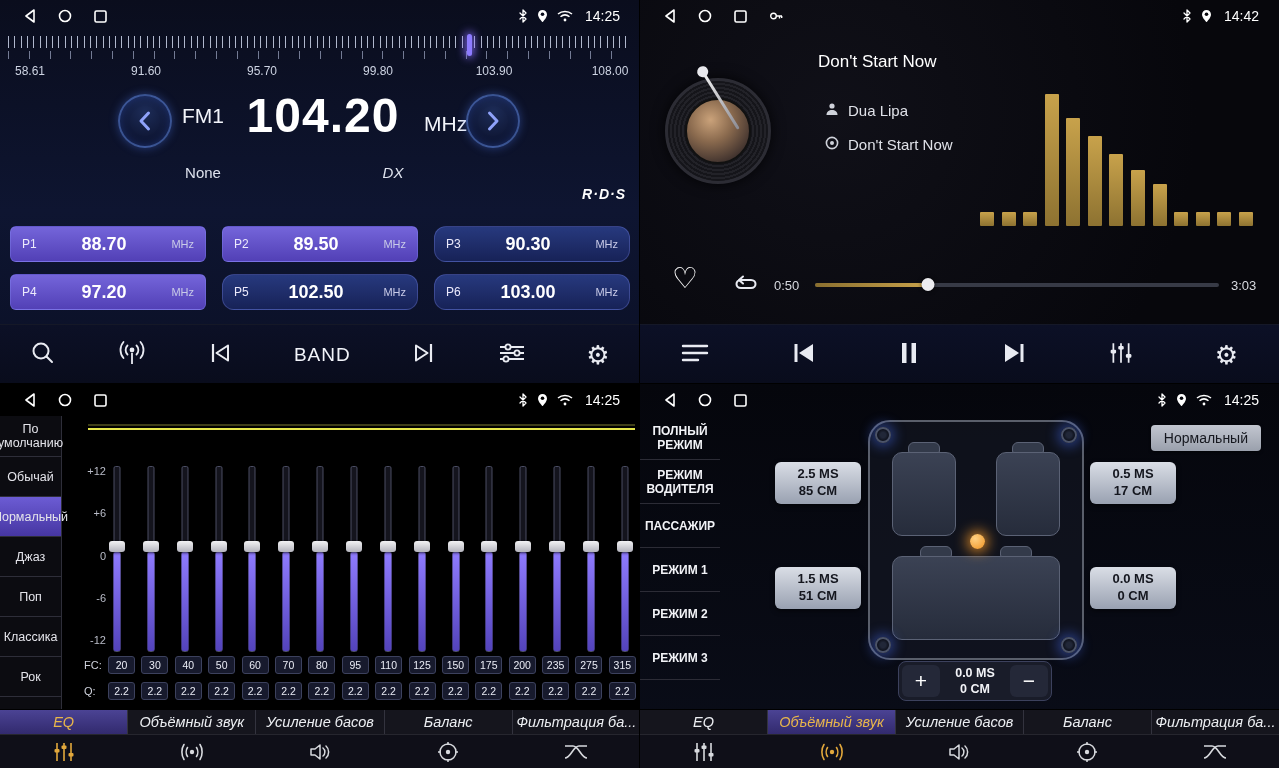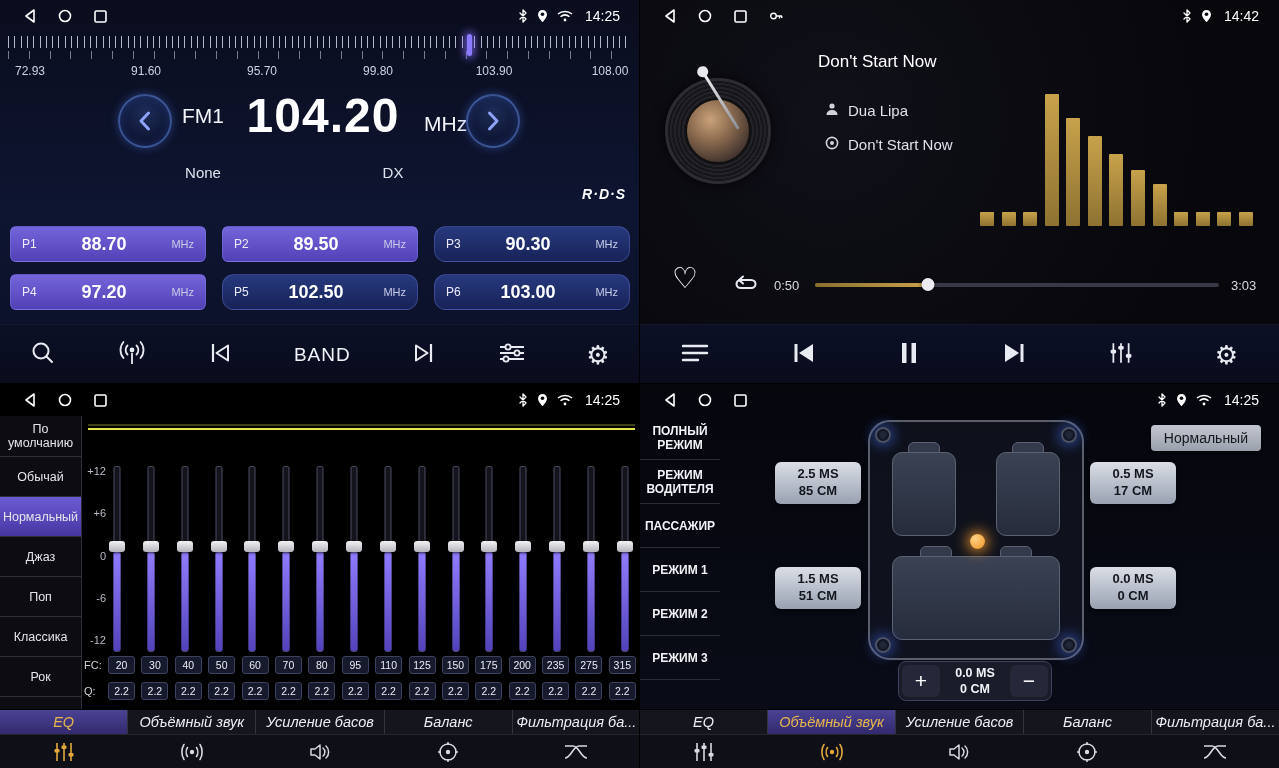--- a/index.html
+++ b/index.html
@@ -30,21 +30,21 @@
   .round-btn { position:absolute; width:54px; height:54px; border-radius:50%;
      background:radial-gradient(circle at 50% 32%, #1d2c58, #0d1430 72%);
      border:2px solid rgba(95,135,225,.55); box-shadow:0 0 10px rgba(70,110,220,.45), inset 0 0 8px rgba(60,100,220,.35);
      display:flex; align-items:center; justify-content:center; }
   #tune-down { left:118px; top:94px; }
   #tune-up   { left:466px; top:94px; }
   .band-name { position:absolute; left:182px; top:104px; font-size:21px; color:#f2f4fa; }
   .freq-big  { position:absolute; left:228px; top:88px; width:190px; text-align:center; font-size:48px; font-weight:bold; letter-spacing:1px; color:#fff; }
   .freq-unit { position:absolute; left:424px; top:112px; font-size:21px; color:#f2f4fa; }
   .pty-label { position:absolute; left:168px; top:164px; width:70px; text-align:center; font-size:15px; color:#dfe3ee; }
-  .dx-label  { position:absolute; left:368px; top:164px; width:50px; text-align:center; font-size:15px; color:#dfe3ee; }
+  .dx-label  { position:absolute; left:368px; top:164px; width:50px; text-align:center; font-size:15px; color:#dfe3ee;font-style:italic; }
   .rds-badge { position:absolute; right:14px; top:186px; font-size:14px; font-weight:bold; font-style:italic; letter-spacing:1px; color:#fff; }
   .presets { position:absolute; left:10px; right:10px; top:226px; display:grid; grid-template-columns:repeat(3,1fr); gap:12px 16px; }
   .preset { height:36px; border-radius:6px; display:flex; align-items:center; padding:0 11px; gap:6px; border:1px solid rgba(140,150,255,.28); }
   .preset.purple { background:linear-gradient(180deg,#7465da,#5240b6); }
   .preset.dark   { background:linear-gradient(180deg,#27397e,#172257);border-radius:12px; }
   .p-id   { font-size:12px; color:#eceafc; }
   .p-freq { flex:1; text-align:center; font-size:18px; font-weight:bold; color:#fff; }
   .p-unit { font-size:11px; color:#c9cbe8; }
   .media-toolbar { position:absolute; left:0; right:0; bottom:0; height:60px; display:flex; align-items:center; justify-content:space-around;
      background:linear-gradient(180deg,#0c1026,#090c1c); border-top:1px solid rgba(255,255,255,.05); color:#e9ebf2; }
@@ -70,21 +70,21 @@
   .heart-btn { position:absolute; left:32px; top:264px; font-size:29px; color:#fff; line-height:1; }
   .repeat-btn { position:absolute; left:92px; top:272px; color:#e9ebf2; }
   .time-elapsed { position:absolute; left:134px; top:278px; font-size:13px; color:#d8dae0; }
   .time-total   { position:absolute; left:591px; top:278px; font-size:13px; color:#d8dae0; }
   .progress { position:absolute; left:175px; top:283px; width:404px; height:4px; border-radius:2px; background:#373a46; }
   .prog-fill { height:100%; border-radius:2px; background:linear-gradient(90deg,#8a6f2f,#c8a24b); }
   .prog-knob { position:absolute; top:-5px; width:13px; height:13px; border-radius:50%; background:#ececf0; transform:translateX(-50%); box-shadow:0 0 4px rgba(0,0,0,.7); }
 
   
   #eq { background:#000; }
-  .eq-sidebar { position:absolute; left:0; top:32px; bottom:0; width:82px; background:#0c0c11; border-right:1px solid #2e2e39; }
+  .eq-sidebar { position:absolute; left:0; top:32px; bottom:0; width:62px; background:#0c0c11; border-right:1px solid #2e2e39; }
   .eq-preset { min-height:40px; display:flex; align-items:center; justify-content:center; text-align:center;
      padding:6px 3px; font-size:12.5px; color:#e4e4ea; border-bottom:1px solid #2e2e39; }
   .eq-preset.active { background:linear-gradient(180deg,#6c5cd4,#4636a2); }
   .eq-curve { position:absolute; left:88px; right:5px; top:44px; height:2px; background:#e6e64c; box-shadow:0 -4px 0 0 rgba(210,210,80,.3); }
   .axis-labels { position:absolute; left:82px; top:82px; width:24px; height:180px; display:flex; flex-direction:column; justify-content:space-between; align-items:flex-end; }
   .axis-label { font-size:11px; color:#b9bcc8; line-height:1; }
   .eq-bands { position:absolute; left:108px; right:6px; top:82px; height:186px; display:flex; justify-content:space-between; }
   .eq-band { position:relative; width:18px; height:100%; }
   .eq-track { position:absolute; left:50%; transform:translateX(-50%); top:0; bottom:0; width:7px;
      background:#14141d; border:1px solid #4a4d63; border-radius:2px; }
@@ -192,21 +192,21 @@
       </div>
     </div>
 
     <div class="ruler">
       <div class="ticks-a"></div>
       <div class="ticks-b"></div>
       <div class="freq-pointer"></div>
     </div>
     <div class="scale-labels">
 
-    <span class="scale-label">72.93</span>
+    <span class="scale-label">58.61</span>
         <span class="scale-label">91.60</span>
         <span class="scale-label">95.70</span>
         <span class="scale-label">99.80</span>
         <span class="scale-label">103.90</span>
         <span class="scale-label">108.00</span>
       </div>
 
     <button class="round-btn" id="tune-down">
       <svg width="20" height="24" viewBox="0 0 20 24">
           <path d="M13.5 4 L6 12 L13.5 20" fill="none" stroke="#8fa2fa" stroke-width="3" stroke-linecap="round" stroke-linejoin="round"></path>

